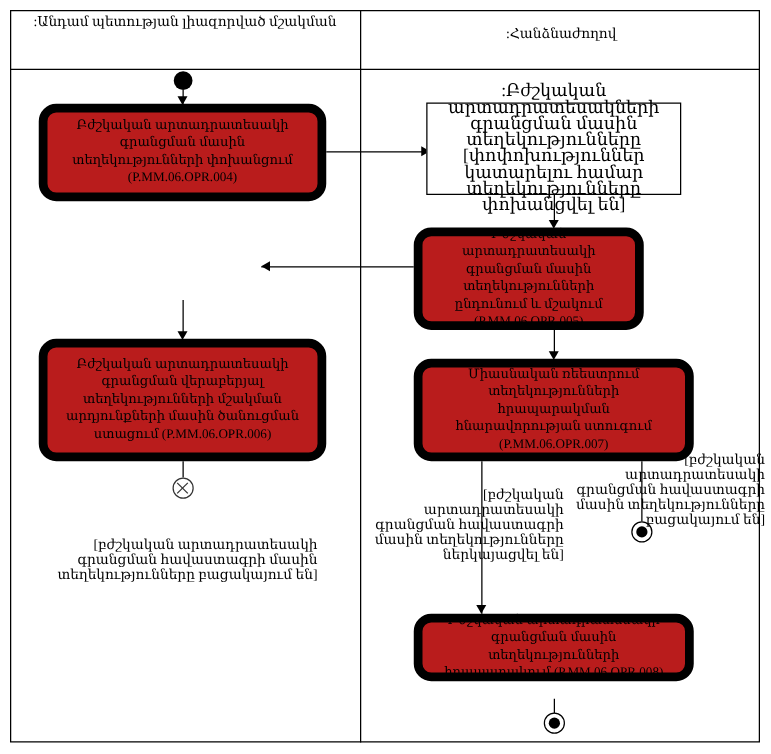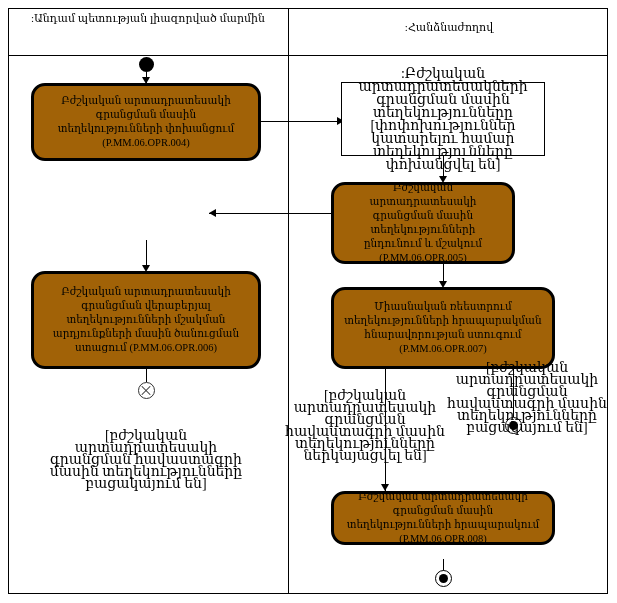--- a/index.html
+++ b/index.html
@@ -50,23 +50,23 @@
     line-height: 15px;
     color: #000;
   }
   #lane-title-left  { left: 10px;  width: 276px; }
   #lane-title-right { left: 292px; width: 314px; top: 20px; }
 
   
   .activity {
     position: absolute;
     box-sizing: border-box;
-    border: 3px solid #000000;
+    border: 7px solid #000000;
     border-radius: 14px;
-    background: #a16207;
+    background: #b91c1c;
     display: flex;
     align-items: center;
     justify-content: center;
     text-align: center;
     font-size: 10.5px;
     line-height: 14px;
     padding: 4px 9px;
     color: #000;
   }
   .object-node {
@@ -162,36 +162,36 @@
   }
   .arrow-left {
     border-top: 4px solid transparent;
     border-bottom: 4px solid transparent;
     border-right: 7px solid #000;
   }
 
   
   .edge-label {
     position: absolute;
-    text-align: center;
-    font-size: 14px;
+    text-align: right;
+    font-size: 11px;
     line-height: 12px;
     color: #000;
   }
 </style>
 </head>
 <body>
 
 <div id="canvas">
 
   <div class="lane-frame"></div>
   <div class="lane-header-rule"></div>
   <div class="lane-divider"></div>
 
-  <div class="lane-title" id="lane-title-left">:Անդամ պետության լիազորված մարմին</div>
+  <div class="lane-title" id="lane-title-left">:Անդամ պետության լիազորված մշակման</div>
   <div class="lane-title" id="lane-title-right">:Հանձնաժողով</div>
 
   <div class="node-initial" style="left:139px; top:57px;"></div>
   <div class="edge-v" style="left:146px; top:72px; height:11px;"></div>
   <div class="arrow arrow-down" style="left:142px; top:77px;"></div>
 
   <div class="activity" style="left:31px; top:83px; width:230px; height:78px;">Բժշկական արտադրատեսակի գրանցման մասին տեղեկությունների փոխանցում (P.MM.06.OPR.004)</div>
 
   <div class="edge-h" style="left:261px; top:121px; width:80px;"></div>
   <div class="arrow arrow-right" style="left:337px; top:117px;"></div>

